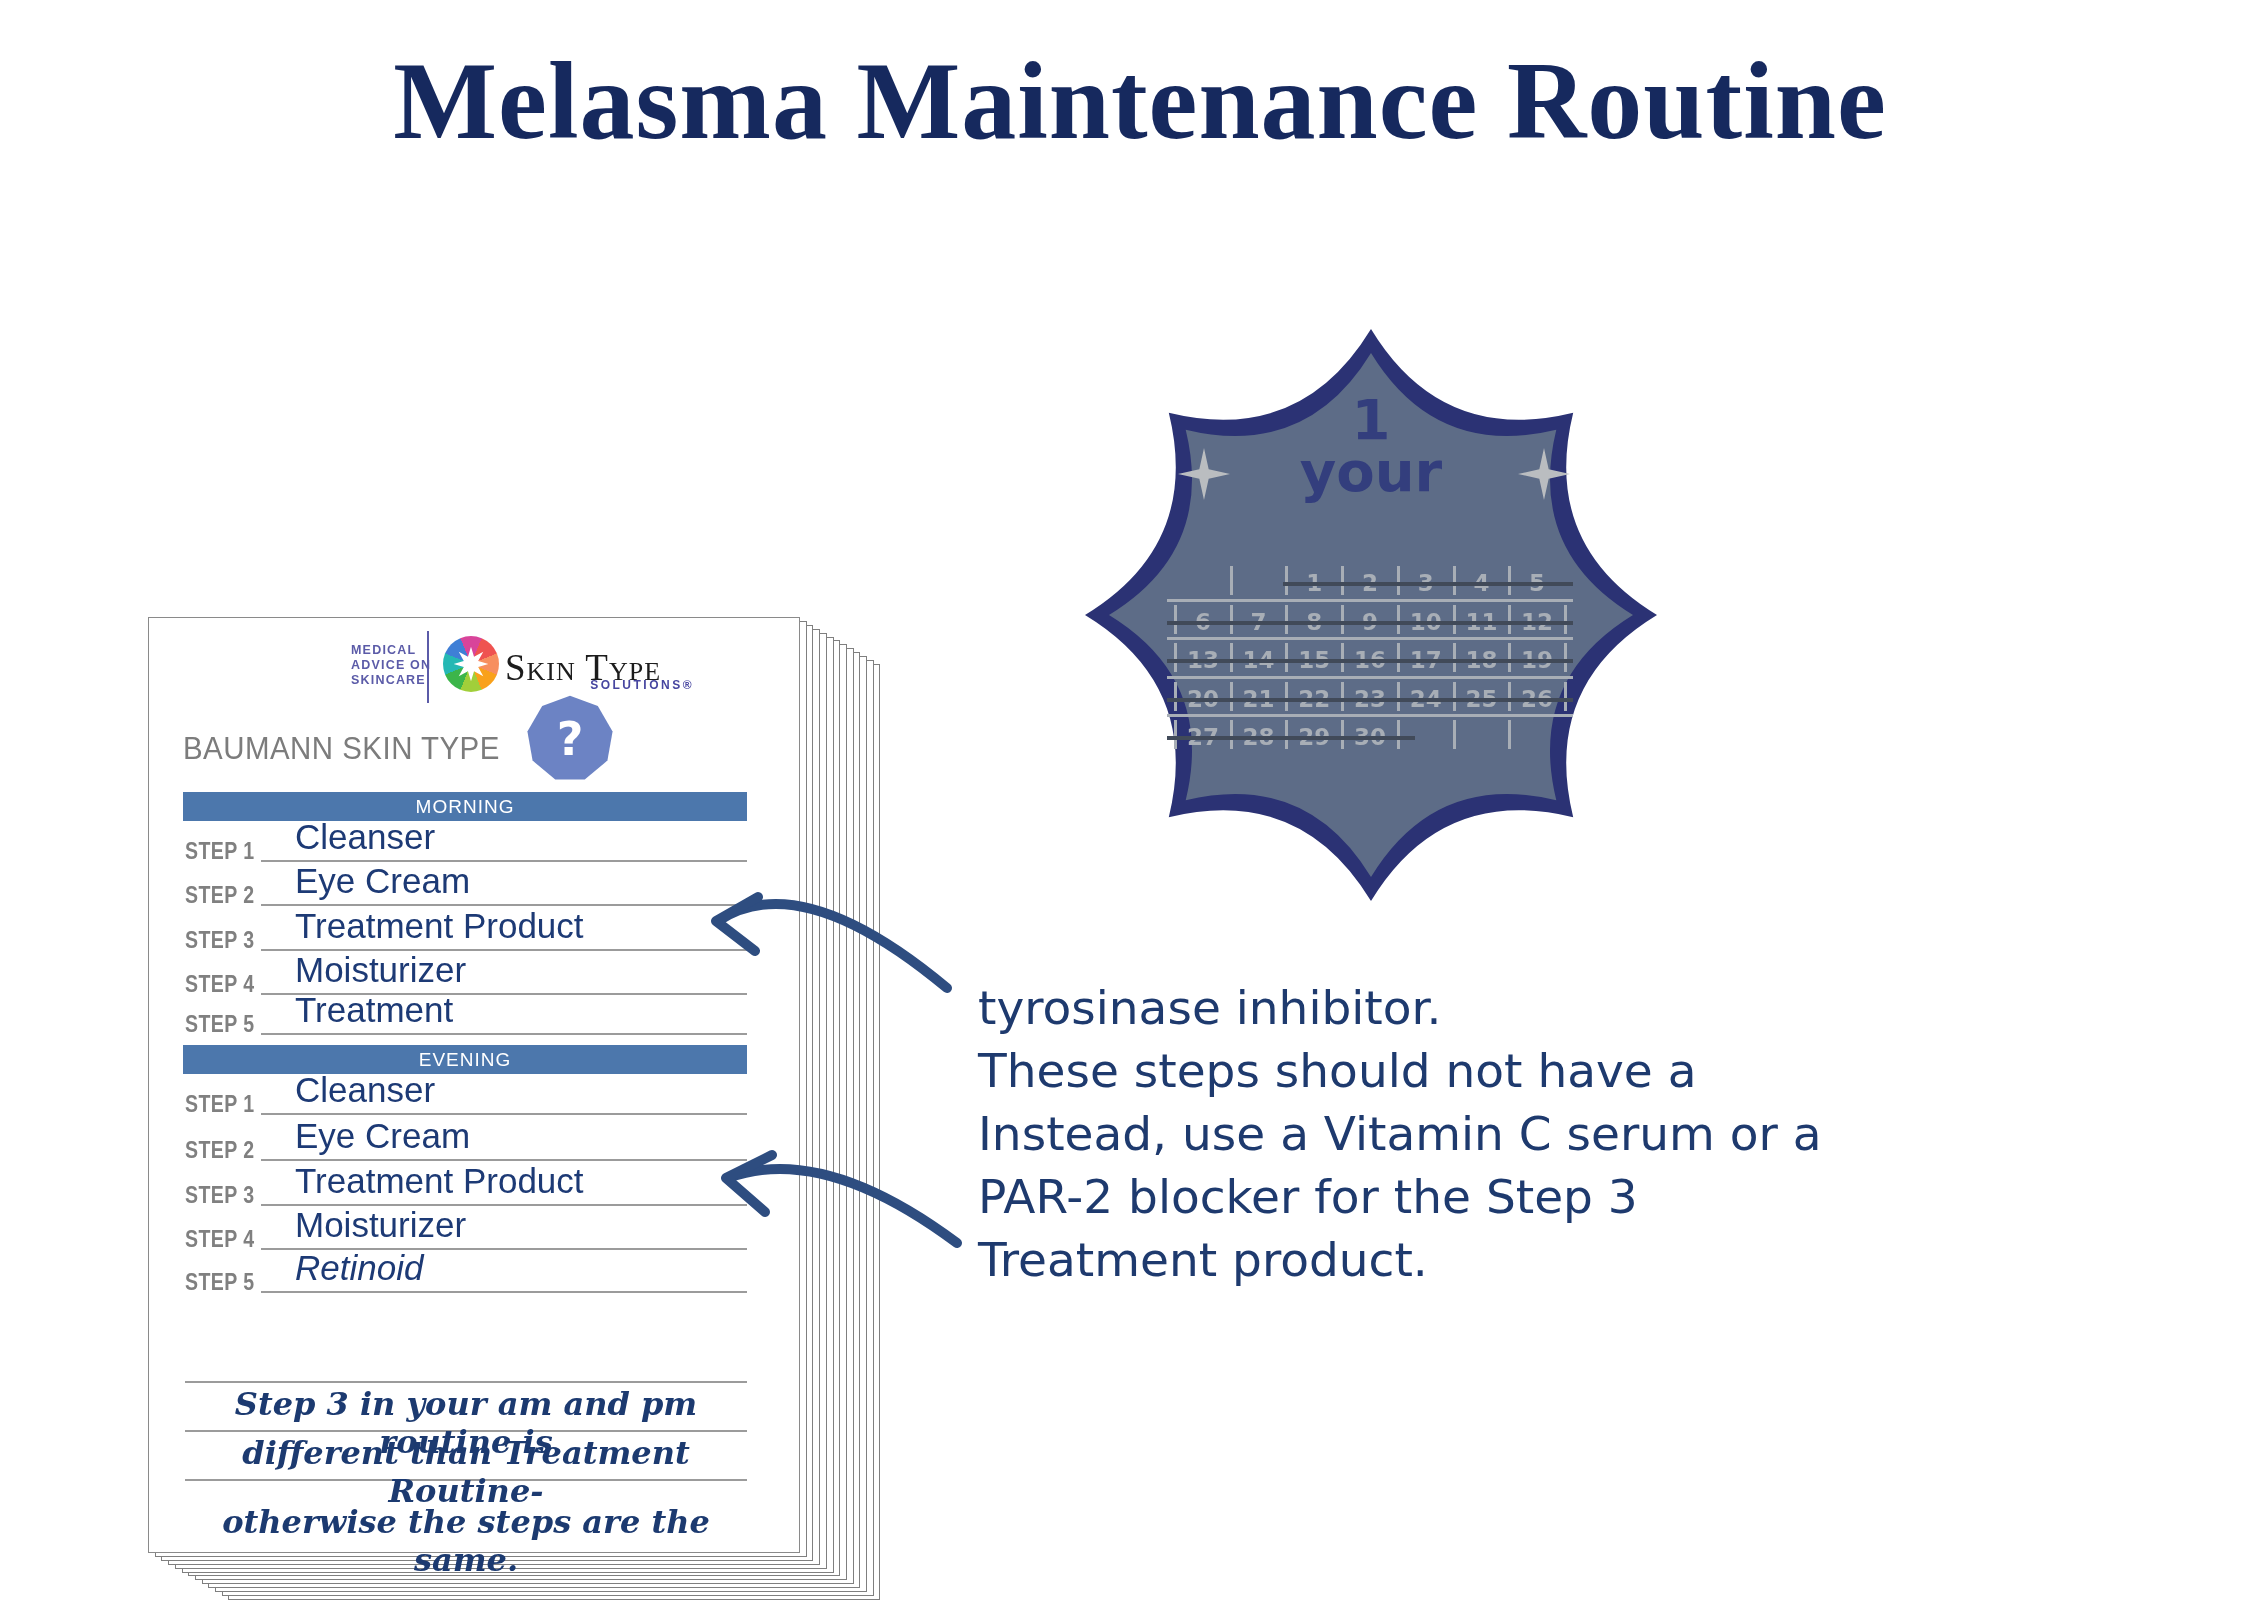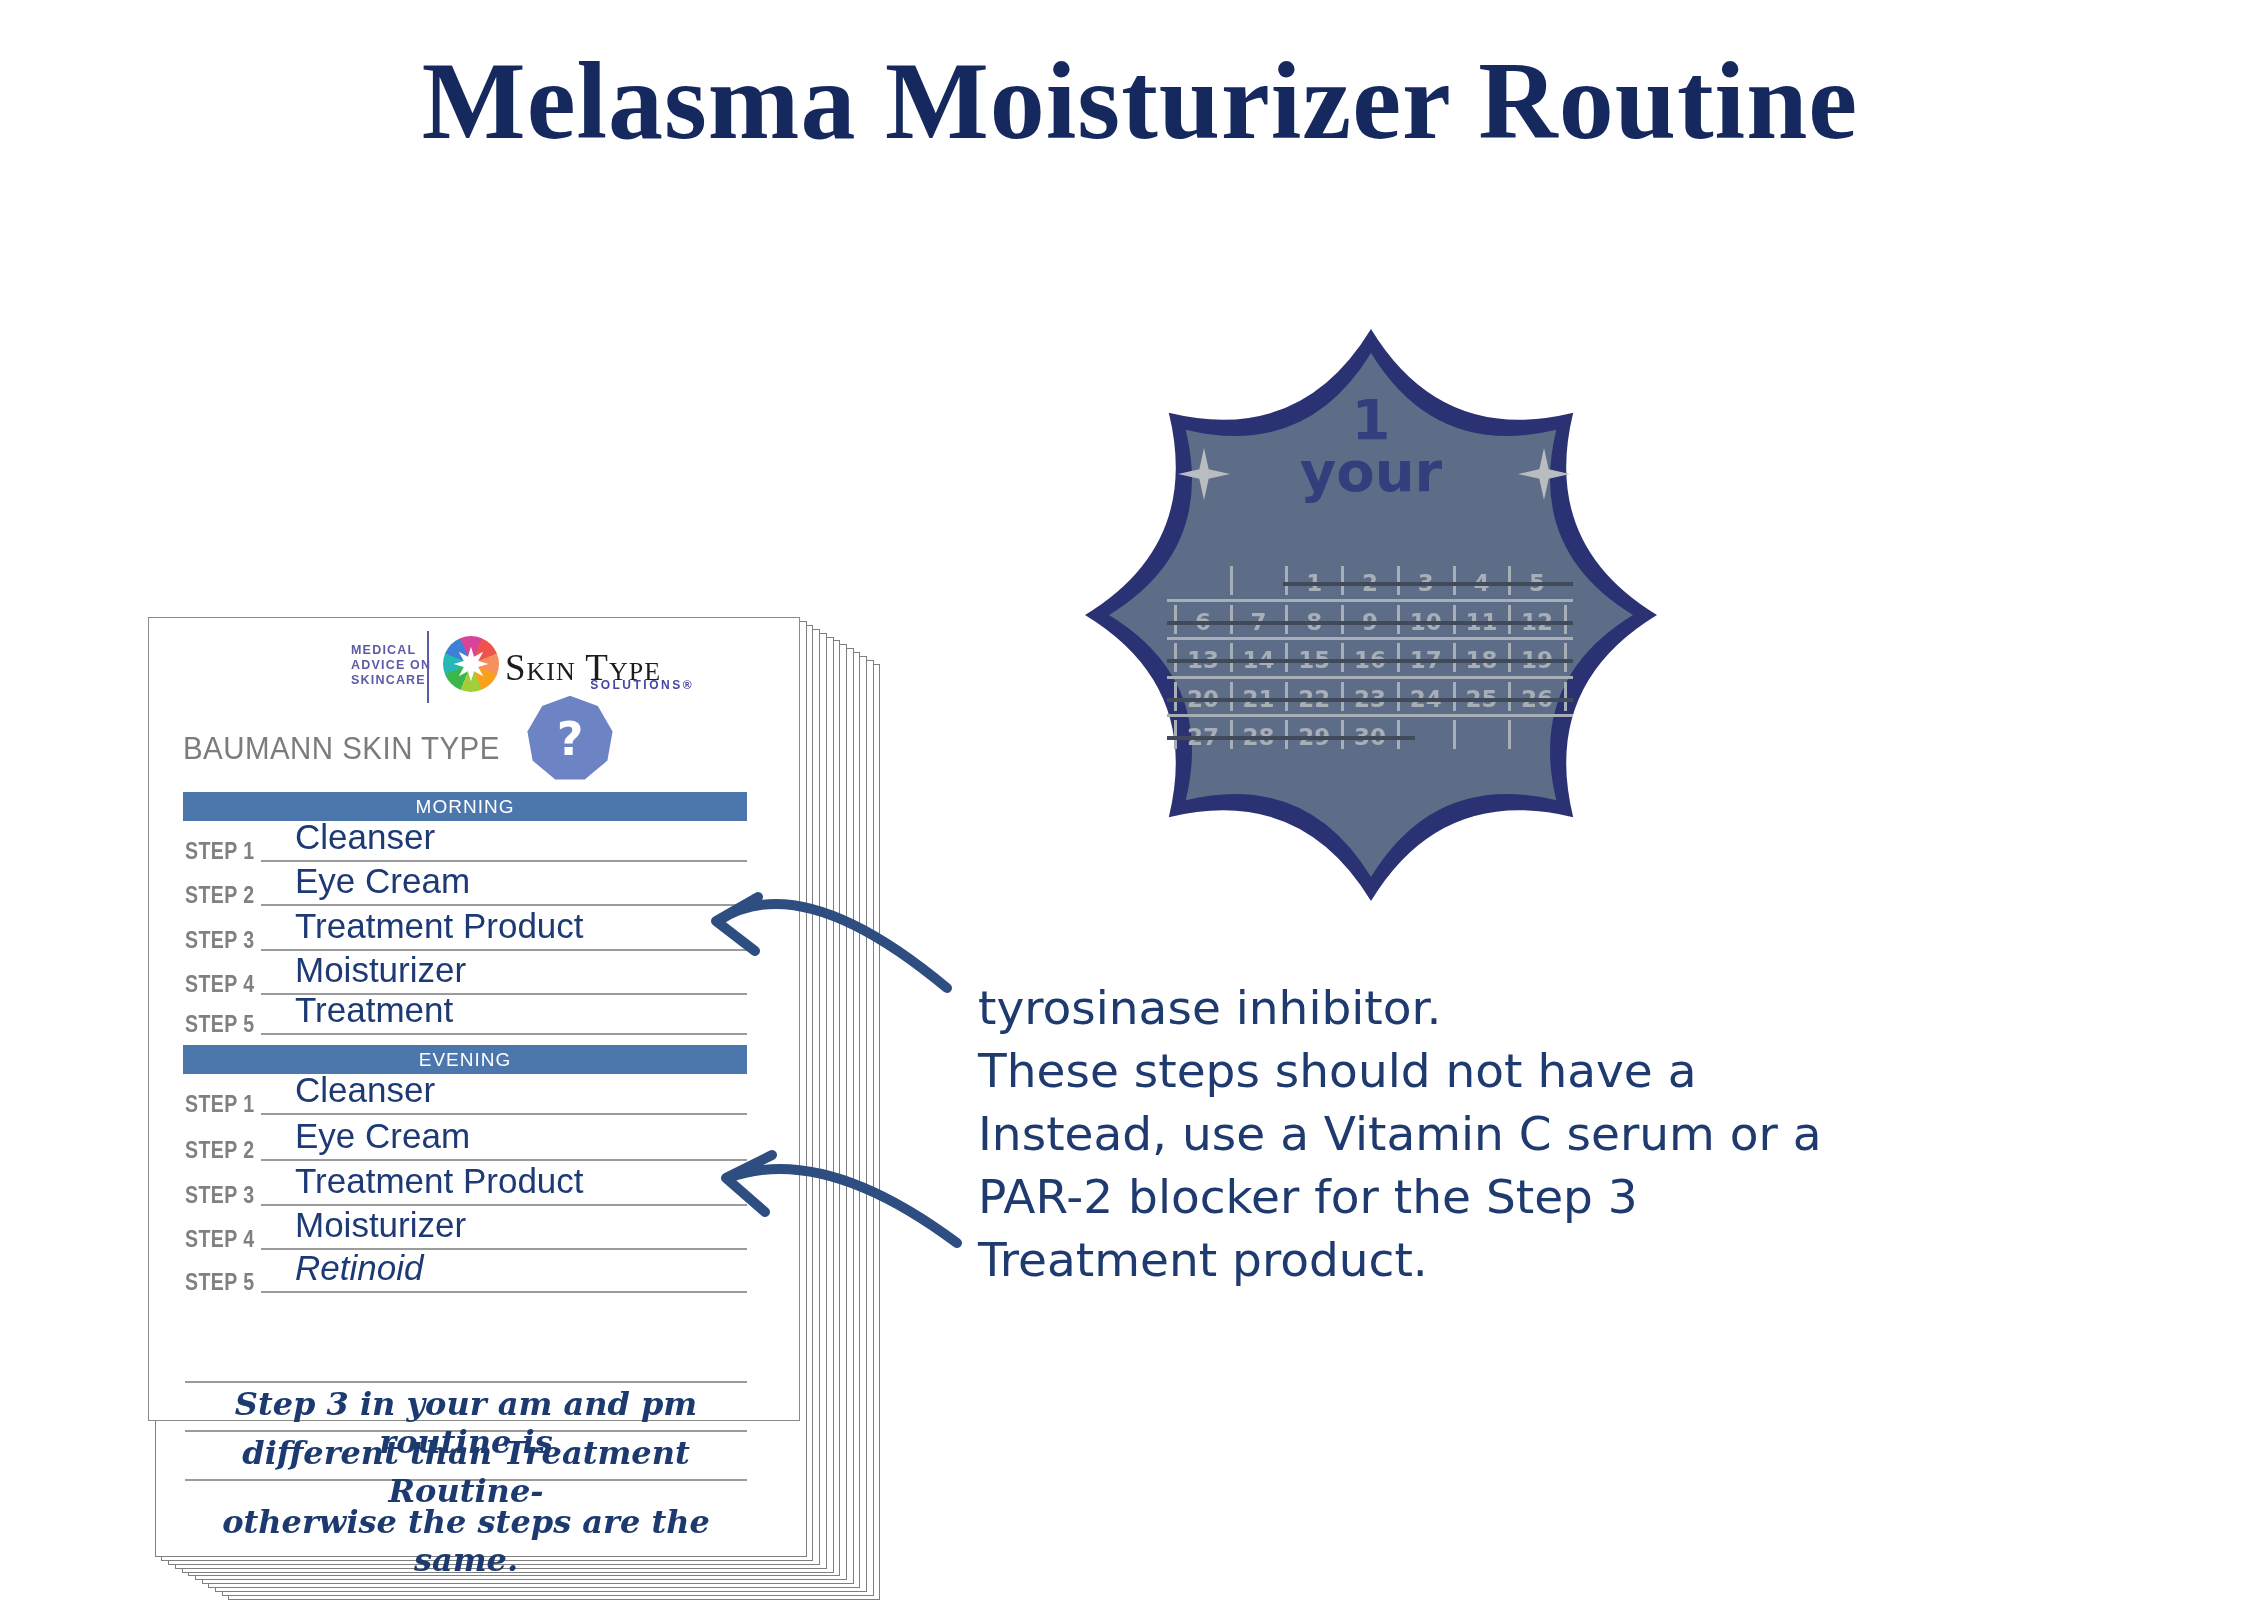--- a/index.html
+++ b/index.html
@@ -24,21 +24,21 @@
   #cal{position:absolute;left:92px;top:235px;width:390px;height:195px;}
   .cal-num{position:absolute;transform:translateX(-50%);
     font-family:"DejaVu Sans",sans-serif;font-weight:bold;font-size:23px;color:#a8aeb6;}
   .cal-tick{position:absolute;width:3px;background:#a8aeb6;}
   .cal-sep{position:absolute;height:3px;background:#a8aeb6;left:-8px;width:406px;}
   .cal-strike{position:absolute;height:4px;background:#414a59;}
 
   
   .sheet{position:absolute;width:652px;height:936px;background:#ffffff;
     border:1px solid #7f7f7f;box-sizing:border-box;}
-  #card{left:148px;top:617px;width:652px;height:804px;background:#ffffff;
+  #card{left:148px;top:617px;width:652px;height:936px;background:#ffffff;
     border:1.5px solid #8a8a8a;box-sizing:border-box;z-index:41;}
 
   .tagline{left:202px;top:25px;width:110px;font-size:12.5px;line-height:15px;
     letter-spacing:1.2px;font-weight:bold;color:#5b5ba8;}
   .logo-divider{left:278px;top:13px;width:2px;height:72px;background:#5b5ba8;}
   .pinwheel{left:294px;top:18px;width:56px;height:56px;border-radius:50%;
     background:conic-gradient(from -22.5deg,
       #d8449a 0deg 45deg,#ef5350 45deg 90deg,#f78f5f 90deg 135deg,
       #f9a11b 135deg 180deg,#a1cf3a 180deg 225deg,#3cb54a 225deg 270deg,
       #25b8b4 270deg 315deg,#3f7fd6 315deg 360deg);}
@@ -74,21 +74,21 @@
 
   
   #annotation{left:978px;top:976px;width:980px;
     font-family:"DejaVu Sans",sans-serif;font-size:47px;line-height:63px;color:#1e3a6e;}
 
   #arrows{left:0;top:0;z-index:50;pointer-events:none;}
 </style>
 </head>
 <body>
 
-<div class="abs" id="title">Melasma Moisturizer Routine</div>
+<div class="abs" id="title">Melasma Maintenance Routine</div>
 
 <div class="abs" id="badge-wrap">
   <svg id="badge-svg" width="576" height="576" viewBox="0 0 576 576">
     <path id="badge-outer" fill="#2b3274" d="M288.0 2.0 Q358.4 118.0 490.2 85.8 Q458.0 217.6 574.0 288.0 Q458.0 358.4 490.2 490.2 Q358.4 458.0 288.0 574.0 Q217.6 458.0 85.8 490.2 Q118.0 358.4 2.0 288.0 Q118.0 217.6 85.8 85.8 Q217.6 118.0 288.0 2.0 Z"></path>
     <path id="badge-inner" fill="#5d6c87" d="M288.0 26.0 Q352.7 131.9 473.3 102.7 Q444.1 223.3 550.0 288.0 Q444.1 352.7 473.3 473.3 Q352.7 444.1 288.0 550.0 Q223.3 444.1 102.7 473.3 Q131.9 352.7 26.0 288.0 Q131.9 223.3 102.7 102.7 Q223.3 131.9 288.0 26.0 Z"></path>
   </svg>
   <div class="badge-num">1</div>
   <div class="badge-unit">your</div>
   <div class="sparkle" style="left:95px;top:121px;"></div>
   <div class="sparkle" style="left:435px;top:121px;"></div>

